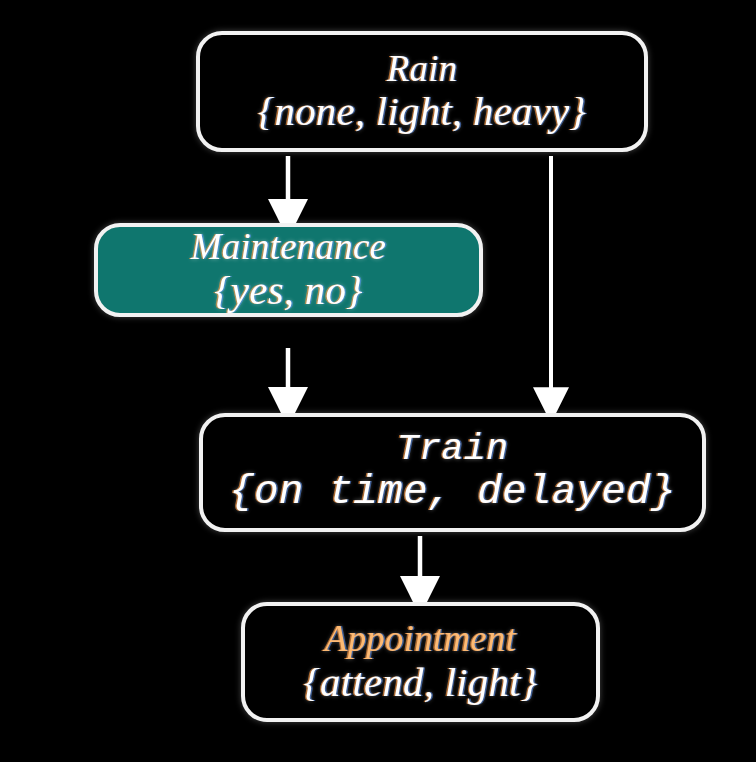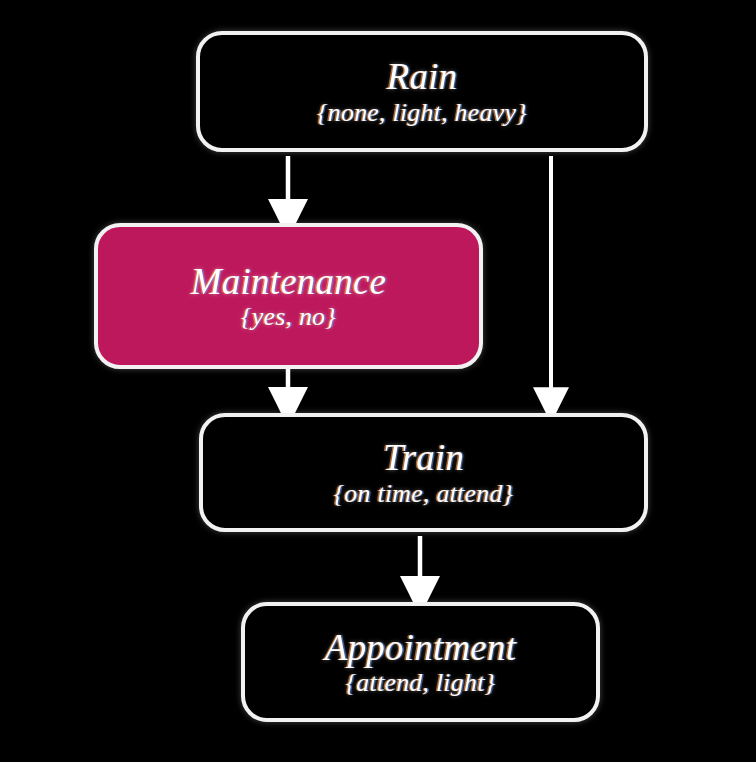--- a/index.html
+++ b/index.html
@@ -41,21 +41,21 @@
     line-height: 1.12;
     white-space: nowrap;
     text-align: center;
     letter-spacing: 0.2px;
     text-shadow:
       -1.4px 0 0 rgba(255,150,60,0.62),
        1.4px 0 0 rgba(90,150,255,0.52),
        0 0 4px rgba(255,255,255,0.42);
   }
   .node-title { font-size: 37px; }
-  .node-states { font-size: 26px; }
+  .node-states { font-size: 41px; }
 
   .edge-layer {
     position: absolute;
     left: 0;
     top: 0;
     width: 756px;
     height: 762px;
     pointer-events: none;
   }
 </style>
@@ -78,28 +78,28 @@
     <line x1="288" y1="348" x2="288" y2="392" stroke="#ffffff" stroke-width="4.5" marker-end="url(#arrowhead)"></line>
 
     <line x1="420" y1="536" x2="420" y2="581" stroke="#ffffff" stroke-width="4.5" marker-end="url(#arrowhead)"></line>
   </svg>
 
   <div class="node" id="node-rain" style="left: 196px; top: 31px; width: 452px; height: 121px; border-color: rgb(242, 242, 242); background: rgb(0, 0, 0);">
     <span class="node-line node-title" style="color: rgb(255, 255, 255);">Rain</span>
     <span class="node-line node-states" style="color: rgb(255, 255, 255);">{none, light, heavy}</span>
   </div>
 
-  <div class="node" id="node-maintenance" style="left: 94px; top: 223px; width: 389px; height: 146px; border-color: rgb(242, 242, 242); background: #be185d;">
+  <div class="node" id="node-maintenance" style="left: 94px; top: 223px; width: 389px; height: 94px; border-color: rgb(242, 242, 242); background: #0f766e;">
     <span class="node-line node-title" style="color: rgb(255, 255, 255);">Maintenance</span>
     <span class="node-line node-states" style="color: rgb(255, 255, 255); font-family: Liberation Serif, serif;">{yes, no}</span>
   </div>
 
-  <div class="node" id="node-train" style="left: 199px; top: 413px; width: 449px; height: 119px; border-color: rgb(242, 242, 242); background: rgb(0, 0, 0);">
+  <div class="node" id="node-train" style="left: 199px; top: 413px; width: 507px; height: 119px; border-color: rgb(242, 242, 242); background: rgb(0, 0, 0); font-family: Liberation Mono, monospace;">
     <span class="node-line node-title" style="color: rgb(255, 255, 255);">Train</span>
-    <span class="node-line node-states" style="color: rgb(255, 255, 255);">{on time, attend}</span>
+    <span class="node-line node-states" style="color: rgb(255, 255, 255);">{on time, delayed}</span>
   </div>
 
   <div class="node" id="node-appointment" style="left: 241px; top: 602px; width: 359px; height: 120px; border-color: rgb(242, 242, 242); background: rgb(0, 0, 0);">
-    <span class="node-line node-title" style="color: #ffffff;">Appointment</span>
+    <span class="node-line node-title" style="color: #fdba74;">Appointment</span>
     <span class="node-line node-states" style="color: rgb(255, 255, 255);">{attend, light}</span>
   </div>
 
 </div>
 
 </body></html>

